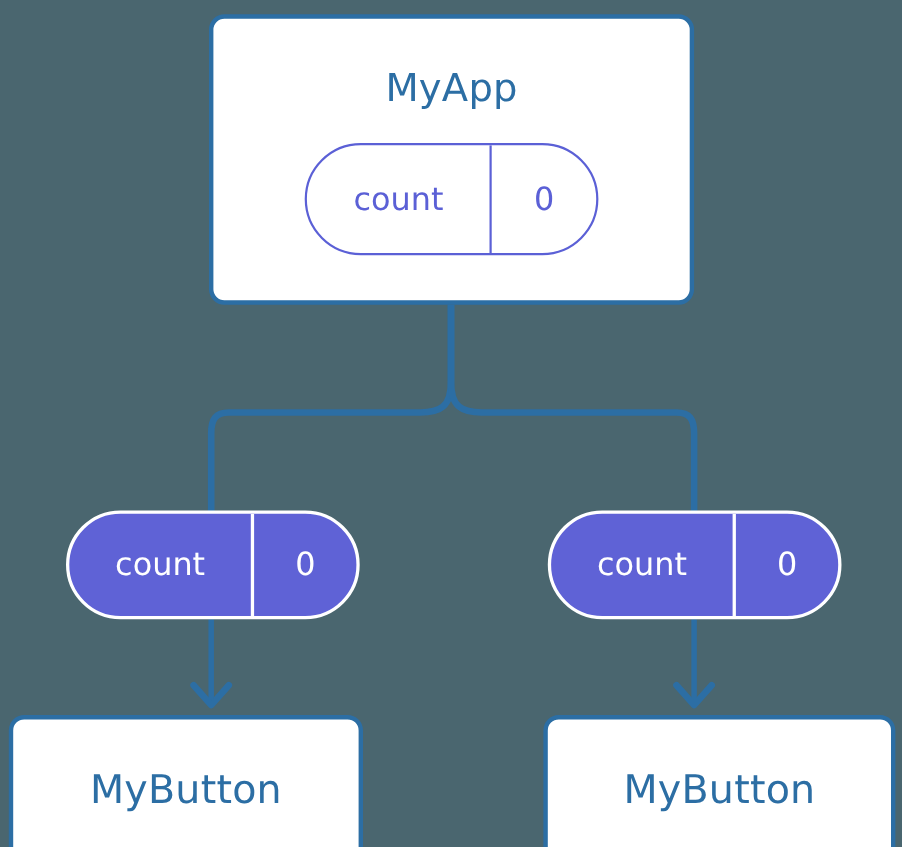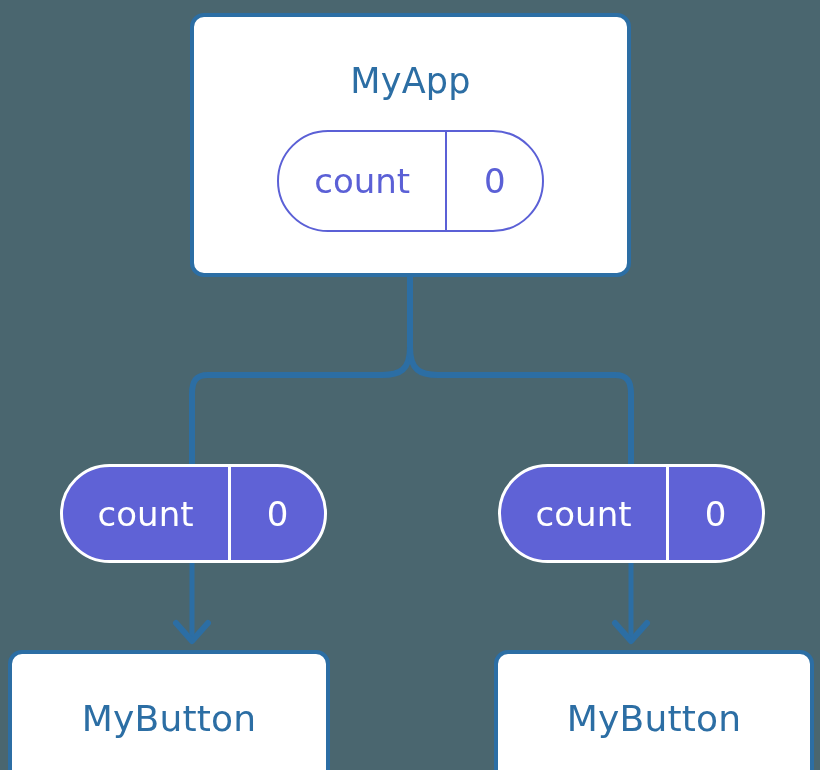--- a/index.html
+++ b/index.html
@@ -79,21 +79,21 @@
     display: flex;
     align-items: stretch;
     border-radius: 999px;
     overflow: hidden;
   }
   .pill .pill-key,
   .pill .pill-val {
     display: flex;
     align-items: center;
     justify-content: center;
-    font-size: 34px;
+    font-size: 29px;
     line-height: 1;
     white-space: nowrap;
     box-sizing: border-box;
   }
 
   
   .pill.outline {
     background: #ffffff;
     border: 2px solid #5b60d6;
   }

